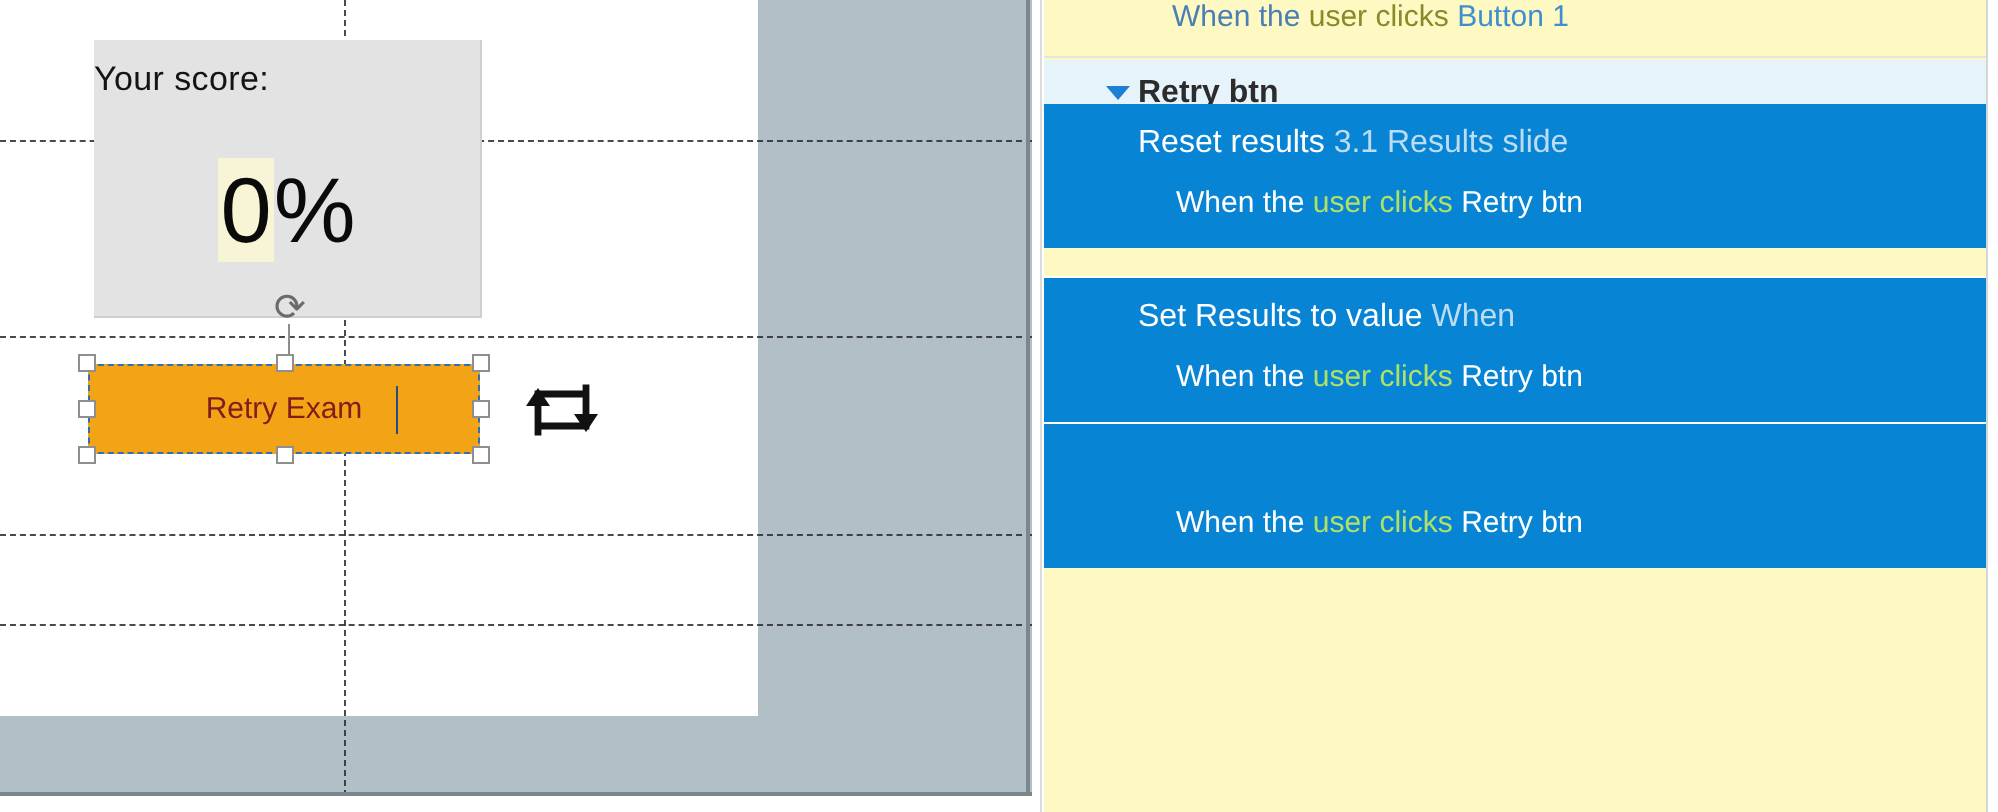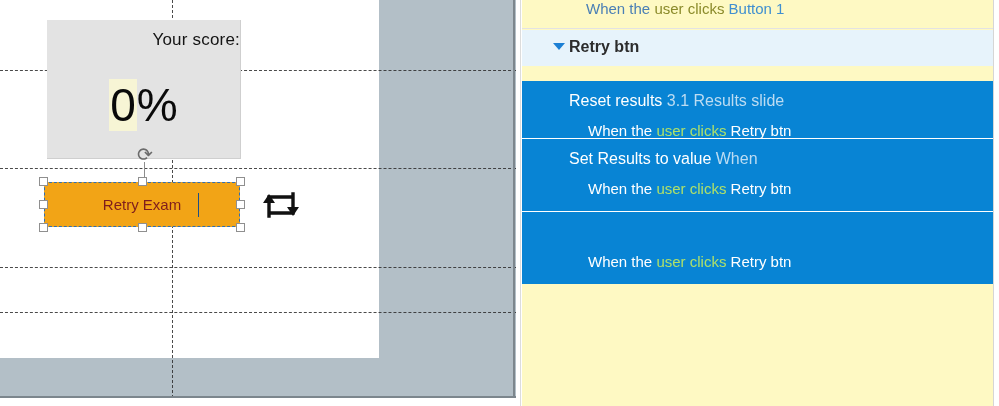--- a/index.html
+++ b/index.html
@@ -47,21 +47,21 @@
   }
 
   
   #score-box{
     position:absolute;left:47px;top:20px;width:193px;height:138px;
     background:#e3e3e3;
     border-right:1px solid #cfcfcf;
     border-bottom:1px solid #cfcfcf;
   }
   #score-label{
-    position:absolute;left:0;top:10px;width:193px;text-align:right;
+    position:absolute;left:0;top:10px;width:193px;text-align:left;
     font-size:17px;color:#141414;letter-spacing:.2px;
   }
   #score-value-line{
     position:absolute;left:0;top:58px;width:193px;text-align:center;
     font-size:46px;color:#0a0a0a;line-height:54px;white-space:nowrap;
   }
   #score-var{
     background:#f7f5d5;
     padding:0 1px;
   }
@@ -225,21 +225,21 @@
   <div id="top-subline">
     <span class="tk-dark-when">When the </span><span class="tk-dark-trig">user clicks </span><span class="tk-dark-obj">Button 1</span>
   </div>
   <div id="top-rule"></div>
 
   <div id="group-header">
     <div id="group-caret"></div>
     <div id="group-title">Retry btn</div>
   </div>
 
-  <div class="action-row" style="top:81px;">
+  <div class="action-row" style="top:52px;">
     <div class="action-main">
       <span class="tk-white">Reset results </span><span class="tk-param">3.1 Results slide</span>
     </div>
     <div class="action-sub">
       <span class="tk-white">When the </span><span class="tk-trig">user clicks </span><span class="tk-white">Retry btn</span>
     </div>
   </div>
   <div class="row-sep" style="top:138px;"></div>
 
   <div class="action-row" style="top:139px;">

